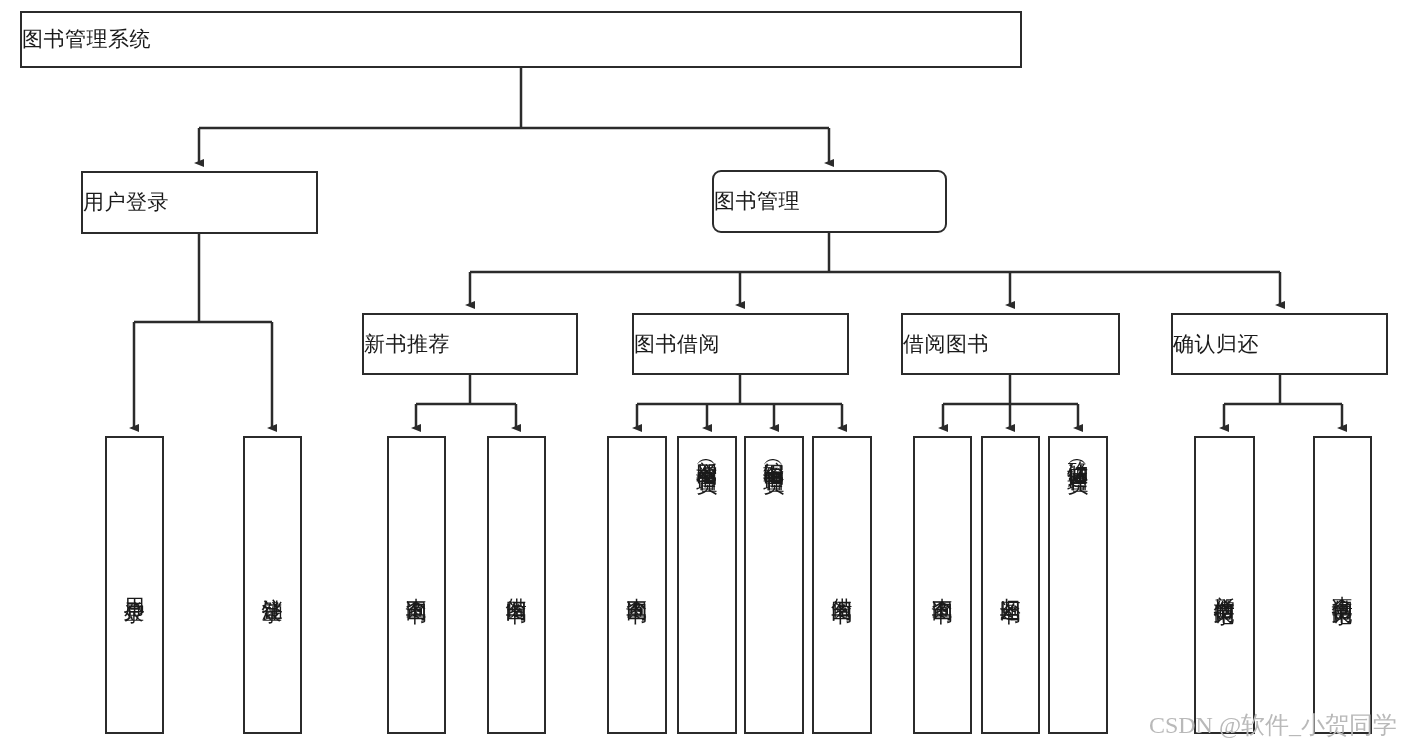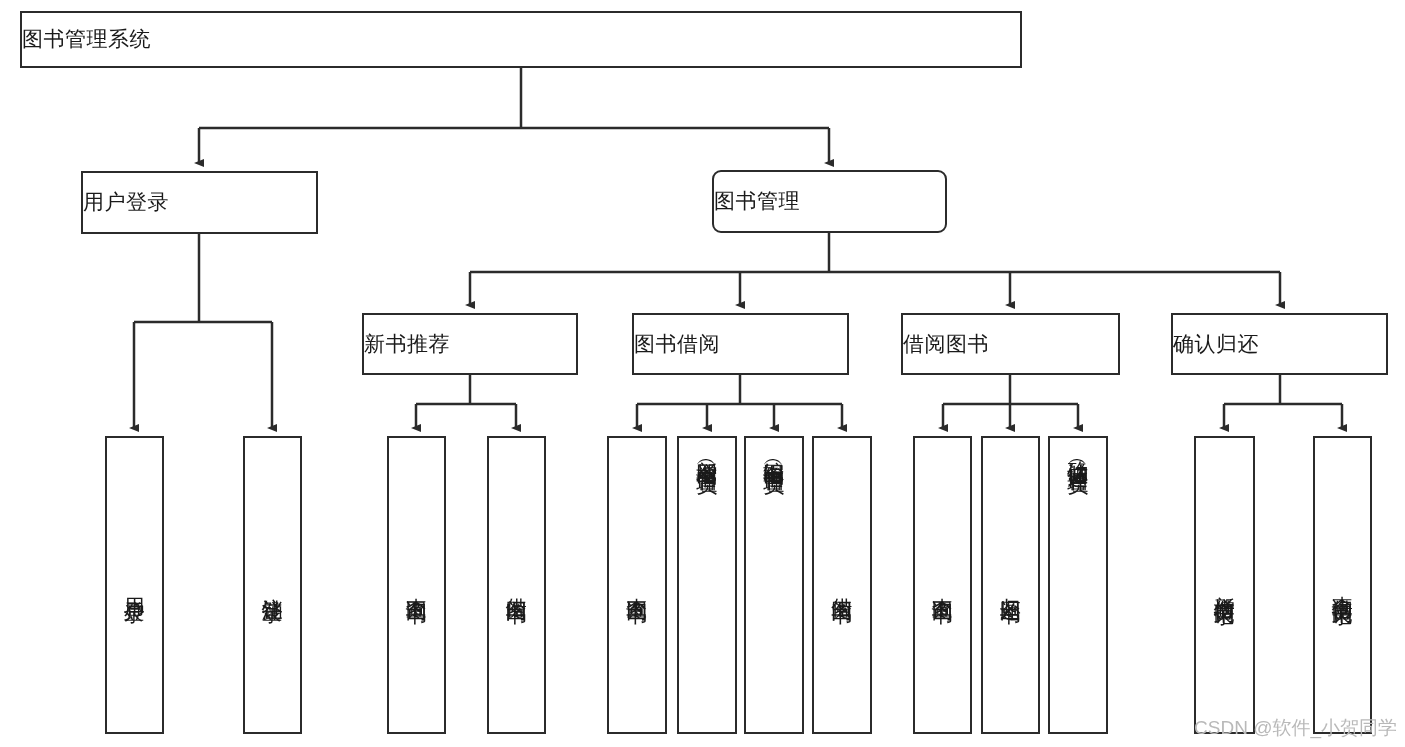--- a/index.html
+++ b/index.html
@@ -58,25 +58,25 @@
     letter-spacing: 2px;
     white-space: nowrap;
   }
   .node.vertical.topalign {
     padding-top: 6px;
   }
   .watermark {
     position: absolute;
     right: 8px;
     bottom: 6px;
-    font-size: 19px;
+    font-size: 24px;
     color: #b9b9b9;
     z-index: 5;
     white-space: nowrap;
-    font-family: Liberation Sans, sans-serif;
+    font-family: Liberation Serif, serif;
   }
 </style>
 </head>
 <body>
 
 <div id="canvas">
 
   <svg id="edges" viewBox="0 0 1405 747" xmlns="http://www.w3.org/2000/svg">
     <defs>
       <marker id="arrow" markerWidth="10" markerHeight="10" refX="5" refY="5" orient="auto" markerUnits="userSpaceOnUse">

